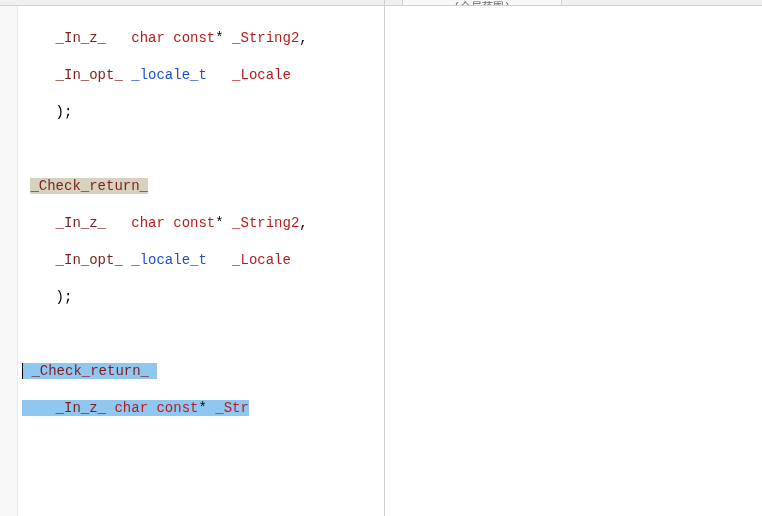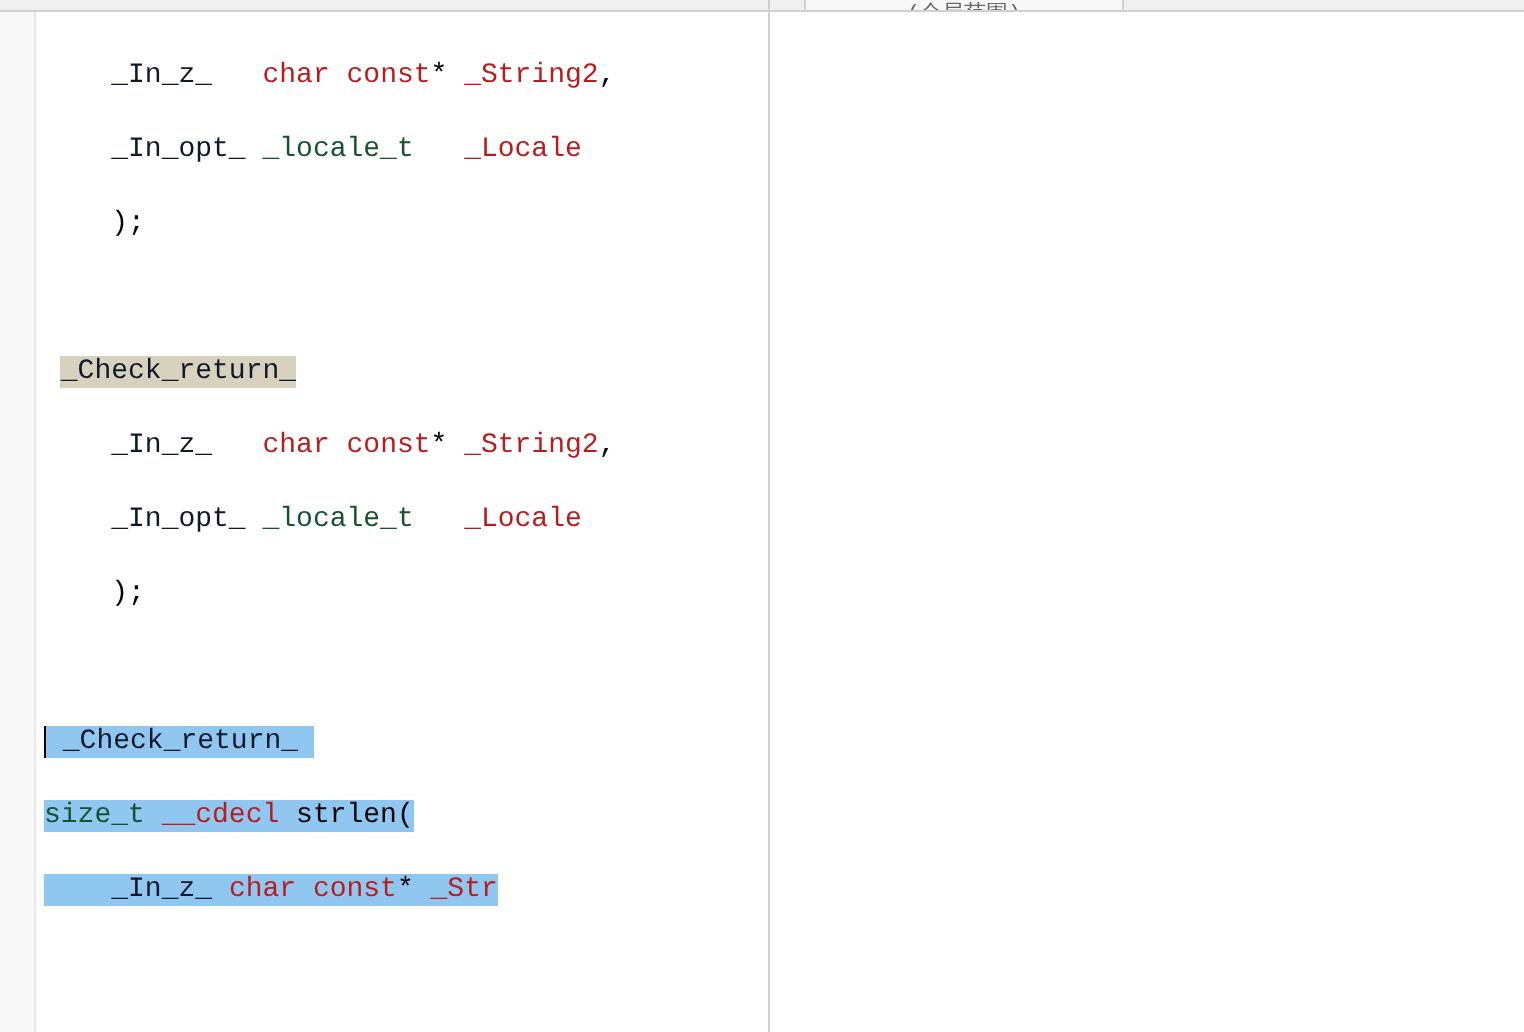--- a/index.html
+++ b/index.html
@@ -55,22 +55,22 @@
     position: absolute;
     top: 6px;
     left: 18px;
     right: 0;
     bottom: 0;
     padding: 4px 0 0 4px;
     white-space: pre;
     line-height: 18.5px;
     color: #000;
   }
-  .kw-teal { color: #14532d; }
-  .kw-purple { color: #0f172a; }
+  .kw-teal { color: #1d4ed8; }
+  .kw-purple { color: #7f1d1d; }
   .kw-blue { color: #b91c1c; text-align: right; }
   .comment-grey { color: #b91c1c; }
   .squiggly {
     text-decoration: underline wavy rgba(255,0,0,0.6);
     text-decoration-skip-ink: none;
   }
   .hl-tan {
     background: #d6d2bd;
   }
   .hl-blue {
@@ -93,21 +93,20 @@
 <span class="line"><span>    </span><span class="kw-purple">_In_z_</span><span>   </span><span class="kw-blue">char</span><span> </span><span class="kw-blue">const</span><span>* </span><span class="comment-grey">_String2</span><span>,</span></span>
 <span class="line"><span>    </span><span class="kw-purple">_In_opt_</span><span> </span><span class="kw-teal">_locale_t</span><span>   </span><span class="comment-grey">_Locale</span></span>
 <span class="line"><span>    );</span></span>
 <span class="line"><span></span> </span>
 <span class="line"><span> </span><span class="hl-tan kw-purple">_Check_return_</span></span>
 <span class="line"><span>    </span><span class="kw-purple">_In_z_</span><span>   </span><span class="kw-blue">char</span><span> </span><span class="kw-blue">const</span><span>* </span><span class="comment-grey">_String2</span><span>,</span></span>
 <span class="line"><span>    </span><span class="kw-purple">_In_opt_</span><span> </span><span class="kw-teal">_locale_t</span><span>   </span><span class="comment-grey">_Locale</span></span>
 <span class="line"><span>    );</span></span>
 <span class="line"><span></span> </span>
 <span class="line"><span class="hl-blue"><span class="caret-start"> </span><span class="kw-purple">_Check_return_</span><span> </span></span></span>
-<span class="line"><span class="hl-blue"><span class="kw-teal">size_t</span><span> </span><span class="kw-blue">__cdecl</span><span> strlen(</span></span></span>
 <span class="line"><span class="hl-blue"><span>    </span><span class="kw-purple">_In_z_</span><span> </span><span class="kw-blue">char</span><span> </span><span class="kw-blue">const</span><span>* </span><span class="comment-grey">_Str</span></span></span>
 
 
 
 
 
 
 
 
 

